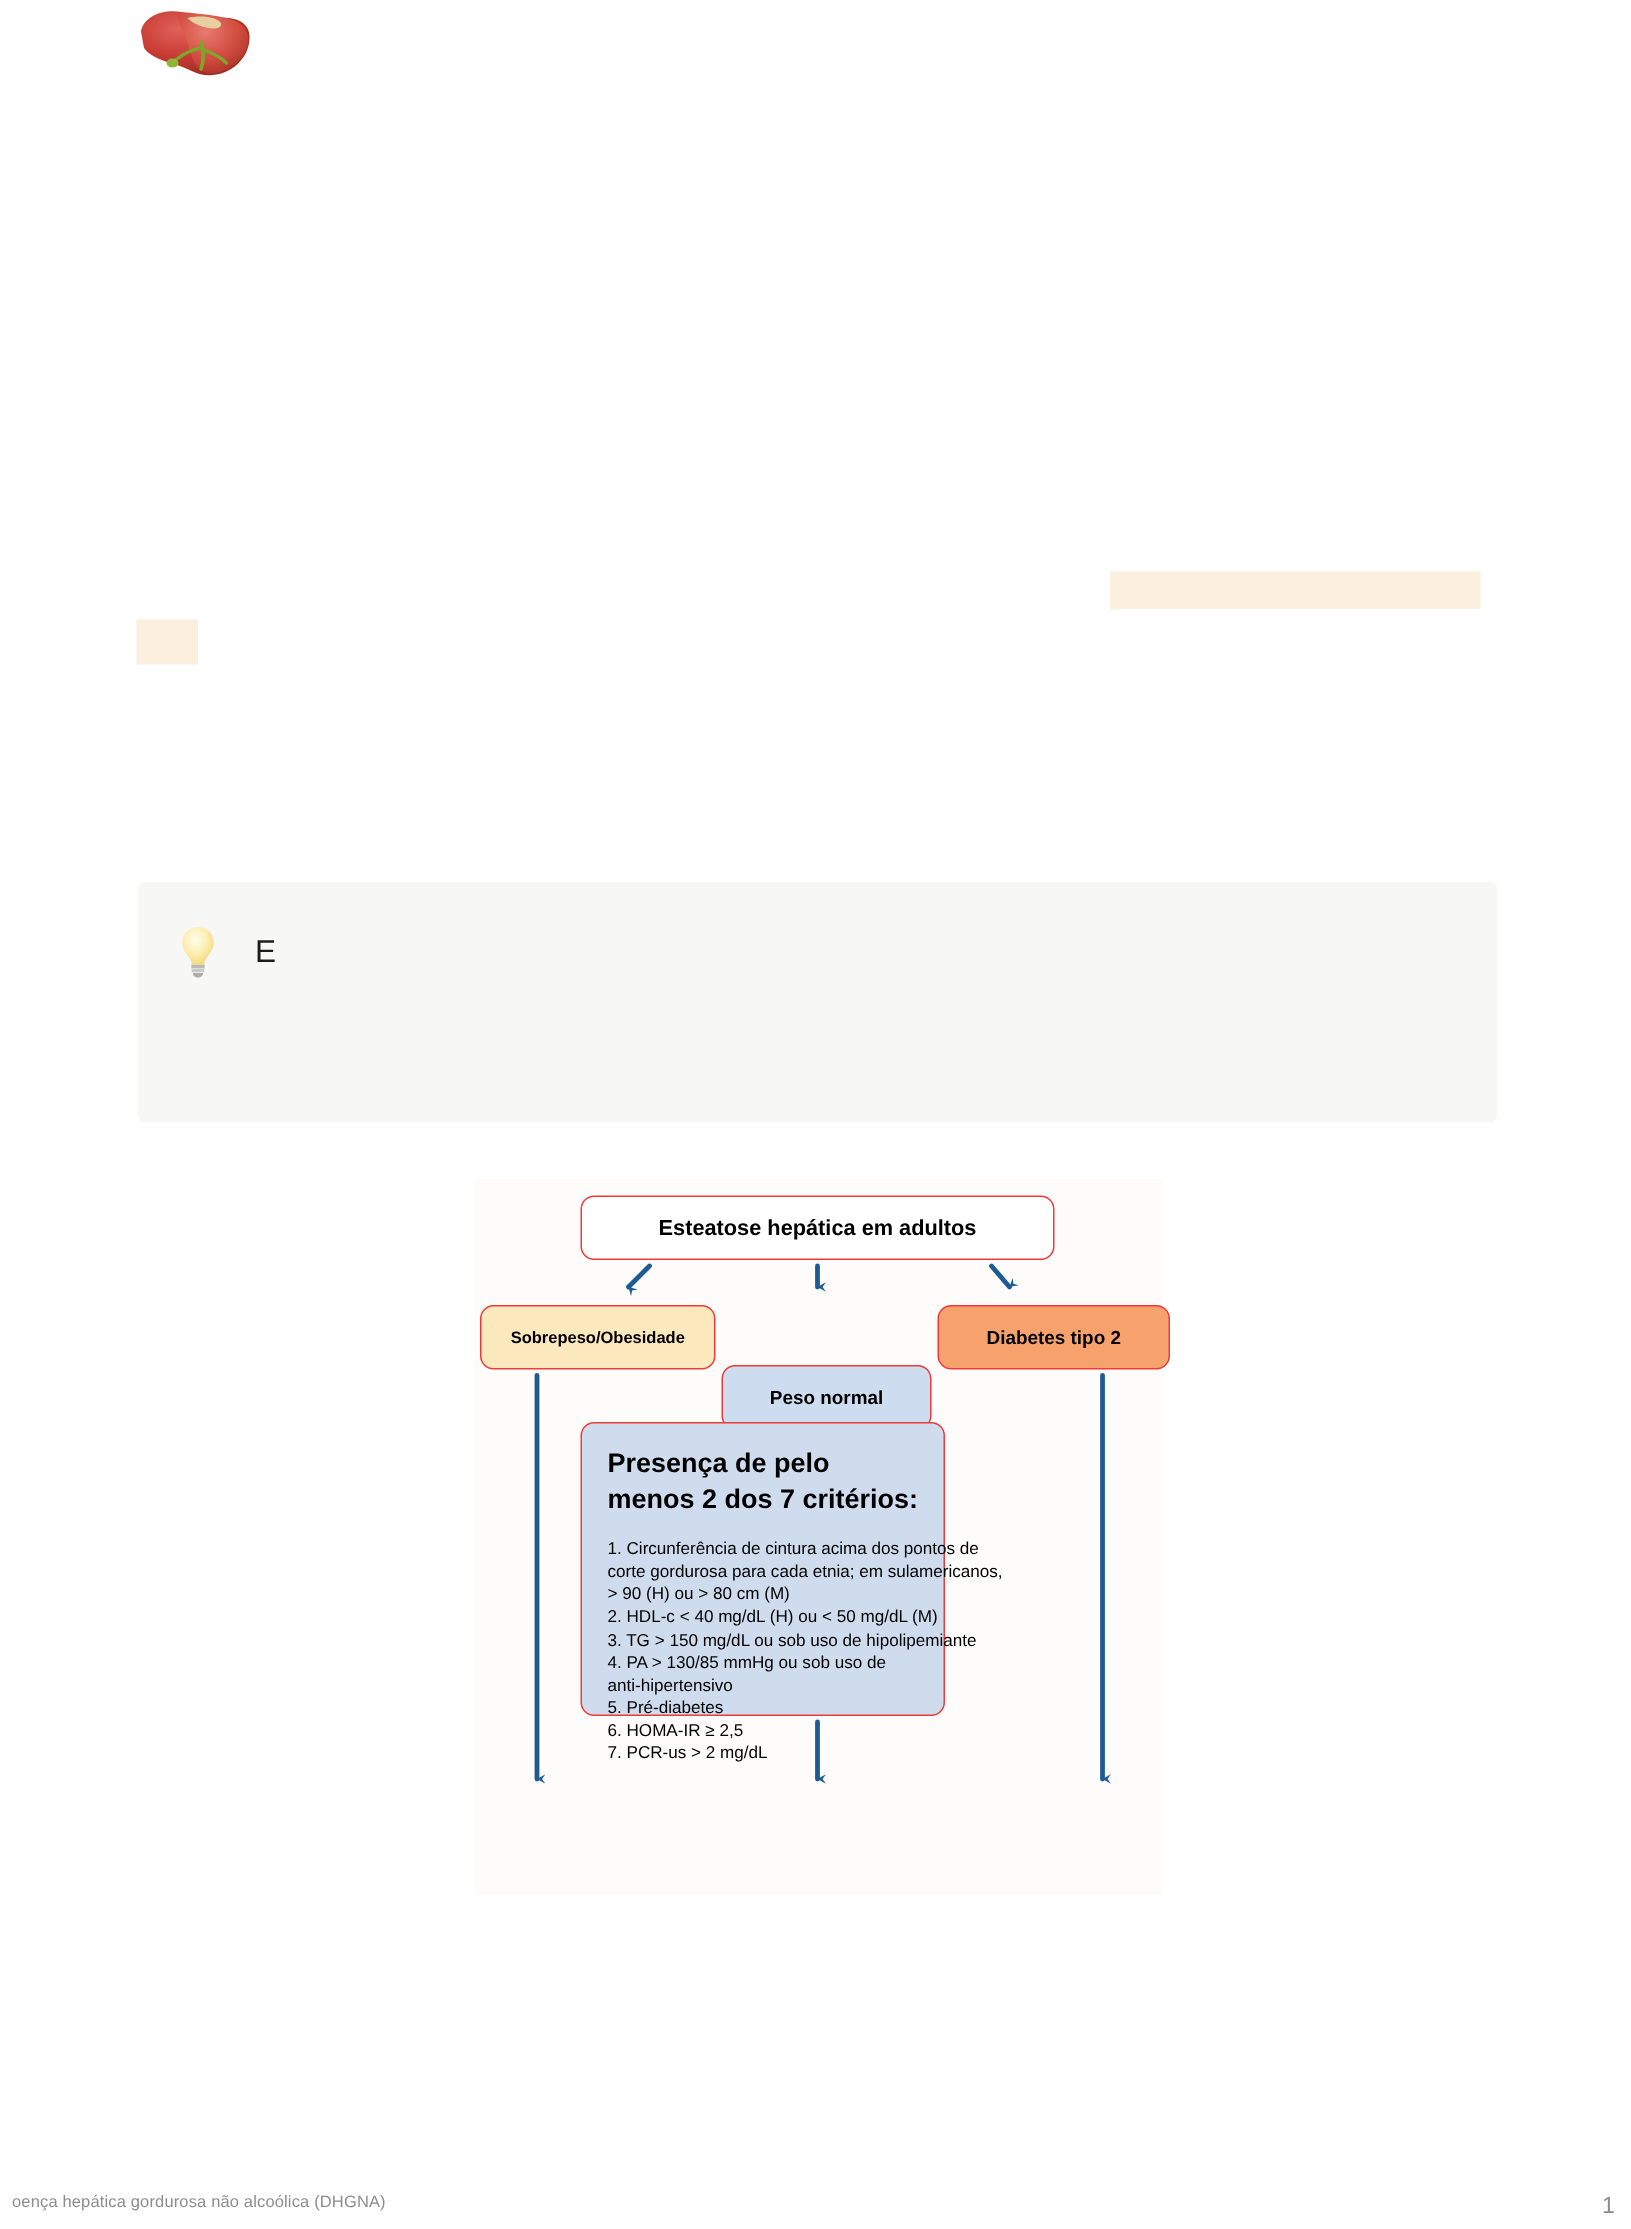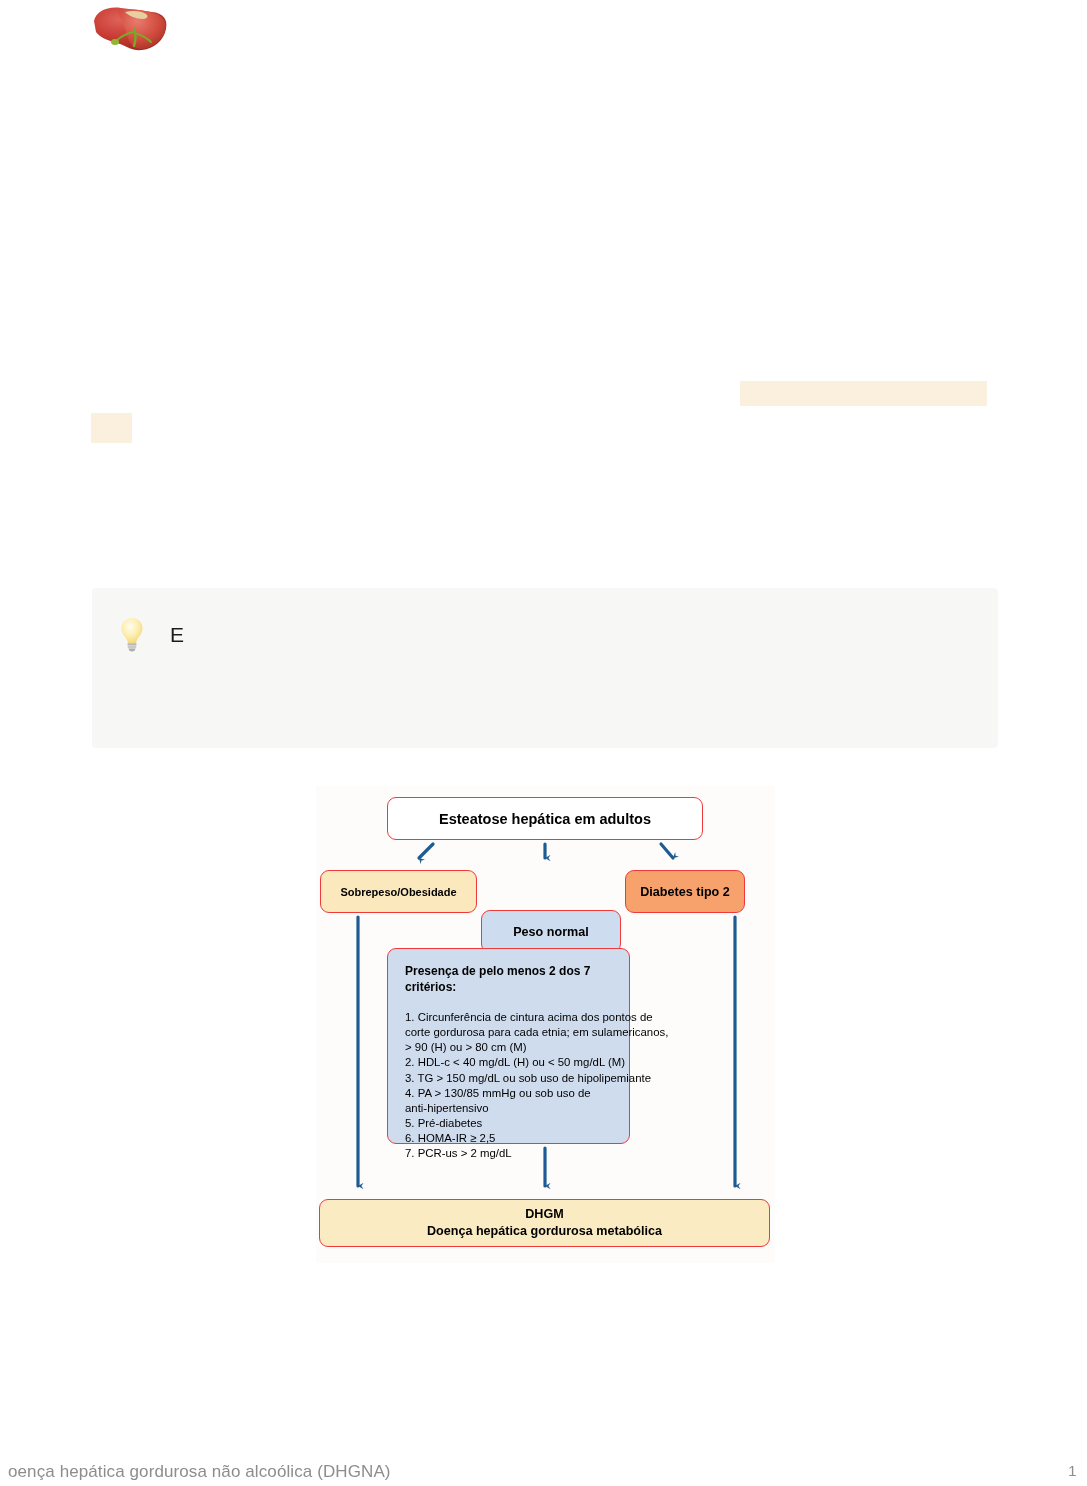--- a/index.html
+++ b/index.html
@@ -121,41 +121,41 @@
     top: 84px;
     width: 140px;
     height: 43px;
     background: #cedcf0;
     font-size: 12.6px;
     margin-top: 40px;
   }
   .node-diabetes {
     left: 309px;
     top: 84px;
-    width: 120px;
+    width: 155px;
     height: 43px;
     background: #f7a26c;
     font-size: 12.6px;
   }
   .node-criteria {
     left: 71px;
     top: 162px;
     width: 243px;
     height: 196px;
     background: #cfdcee;
     display: block;
     text-align: left;
     padding: 15px 16px 0 17px;
     font-weight: normal;
     font-size: 11.4px;
     line-height: 1.33;
   }
   .criteria-title {
     font-weight: bold;
-    font-size: 12px;
+    font-size: 18px;
     margin-bottom: 14px;
     display: block;
   }
   .criteria-line { display: block; white-space: pre; }
   .node-result {
     left: 3px;
     top: 413px;
     width: 451px;
     height: 48px;
     background: #fbebc2;
@@ -163,21 +163,21 @@
     gap: 1px;
     font-size: 12.6px;
     line-height: 1.25;
   }
 
   
   .footer-text {
     position: absolute;
     left: 8px;
     top: 1462px;
-    font-size: 17px;
+    font-size: 11px;
     color: #8d8d8d;
     letter-spacing: 0.1px;
   }
   .footer-page {
     position: absolute;
     left: 1068px;
     top: 1462px;
     font-size: 15.5px;
     color: #8d8d8d;
   }
@@ -274,20 +274,16 @@
     <span class="criteria-line">&gt; 90 (H) ou &gt; 80 cm (M)</span>
     <span class="criteria-line">2. HDL-c &lt; 40 mg/dL (H) ou &lt; 50 mg/dL (M)</span>
     <span class="criteria-line">3. TG &gt; 150 mg/dL ou sob uso de hipolipemiante</span>
     <span class="criteria-line">4. PA &gt; 130/85 mmHg ou sob uso de</span>
     <span class="criteria-line">anti-hipertensivo</span>
     <span class="criteria-line">5. Pré-diabetes</span>
     <span class="criteria-line">6. HOMA-IR ≥ 2,5</span>
     <span class="criteria-line">7. PCR-us &gt; 2 mg/dL</span>
   </div>
 
-  <div class="node node-result">
-    <span>DHGM</span>
-    <span>Doença hepática gordurosa metabólica</span>
-  </div>
 </div>
 
 <div class="footer-text">oença hepática gordurosa não alcoólica (DHGNA)</div>
 <div class="footer-page">1</div>
 
 </body></html>

